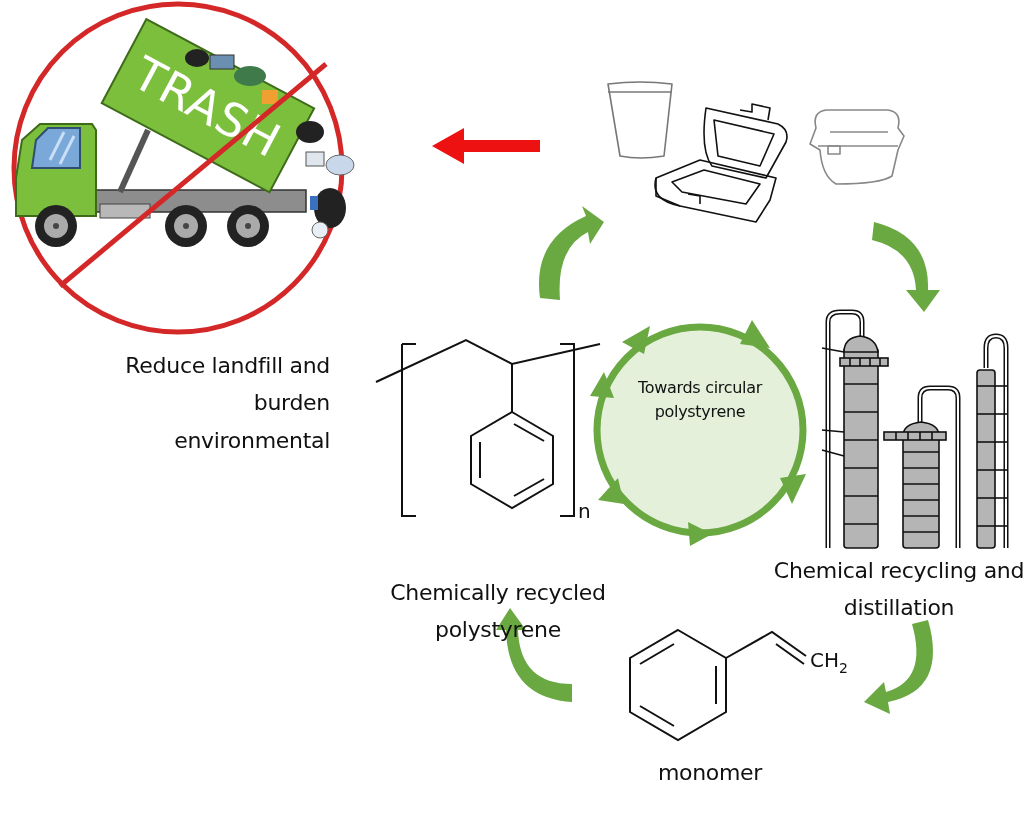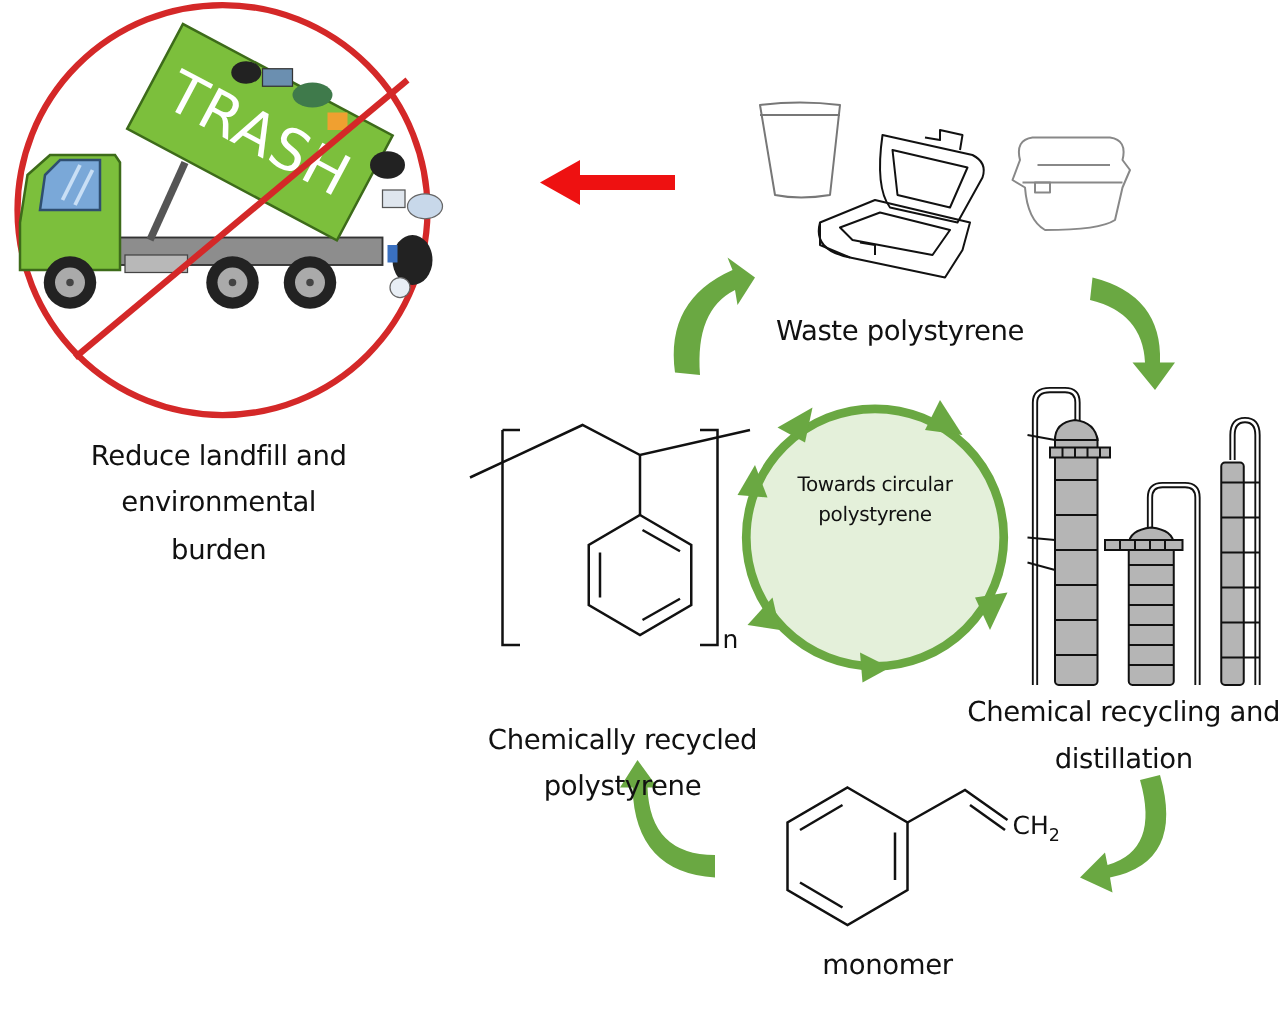--- a/index.html
+++ b/index.html
@@ -194,34 +194,31 @@
       <path d="M540 298 Q532 240 586 216 L582 206 L604 222 L590 244 L588 232 Q556 248 560 300 Z"></path>
 
       <path d="M874 222 Q930 236 928 290 L940 290 L924 312 L906 290 L916 290 Q914 250 872 240 Z"></path>
 
       <path d="M928 620 Q948 690 888 702 L890 714 L864 702 L884 682 L886 692 Q928 680 912 624 Z"></path>
 
       <path d="M572 702 Q508 698 506 630 L496 630 L510 608 L526 630 L518 630 Q520 684 572 684 Z"></path>
     </g>
   </svg>
 
-  <div class="label" style="left:20px; top:347px; width:310px;">
+  <div class="label" style="left:20px; top:347px; width:310px;text-align:right;">
     <span>Reduce landfill and</span>
+    <span>burden</span>
     <span>environmental</span>
-    <span>burden</span>
   </div>
 
   <div class="label center-label" style="left:598px; top:376px; width:204px;">
     <span>Towards circular</span>
     <span>polystyrene</span>
   </div>
 
-  <div class="label" style="left:600px; top:247px; width:240px;">
-    <span>Waste polystyrene</span>
-  </div>
 
   <div class="label" style="left:764px; top:552px; width:270px;">
     <span>Chemical recycling and</span>
     <span>distillation</span>
   </div>
 
   <div class="label" style="left:610px; top:754px; width:200px;">
     <span>monomer</span>
   </div>
 

